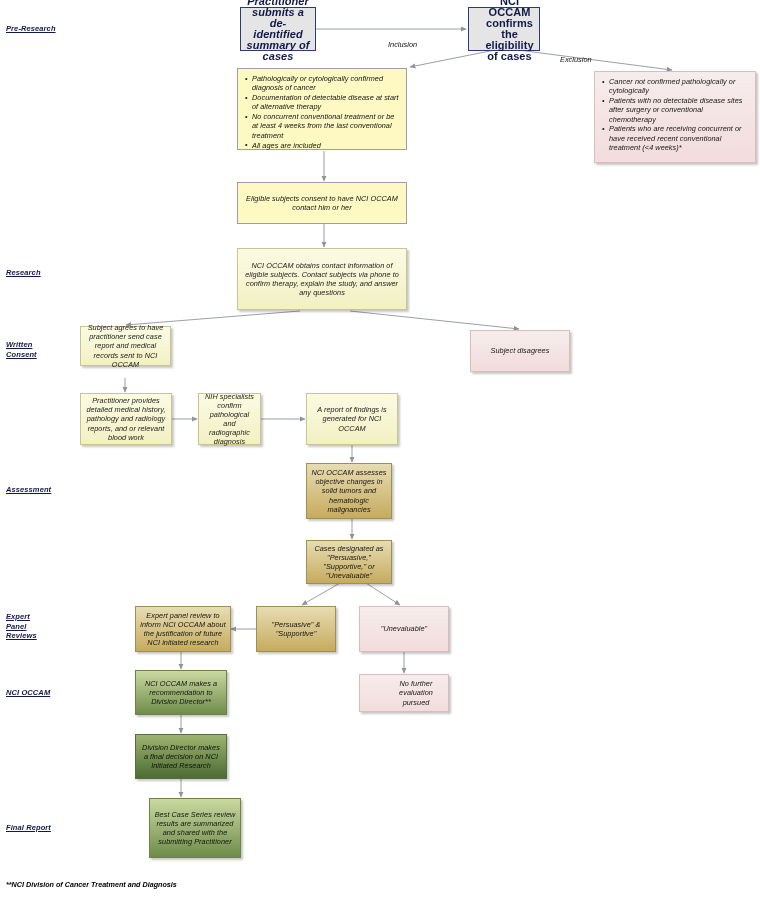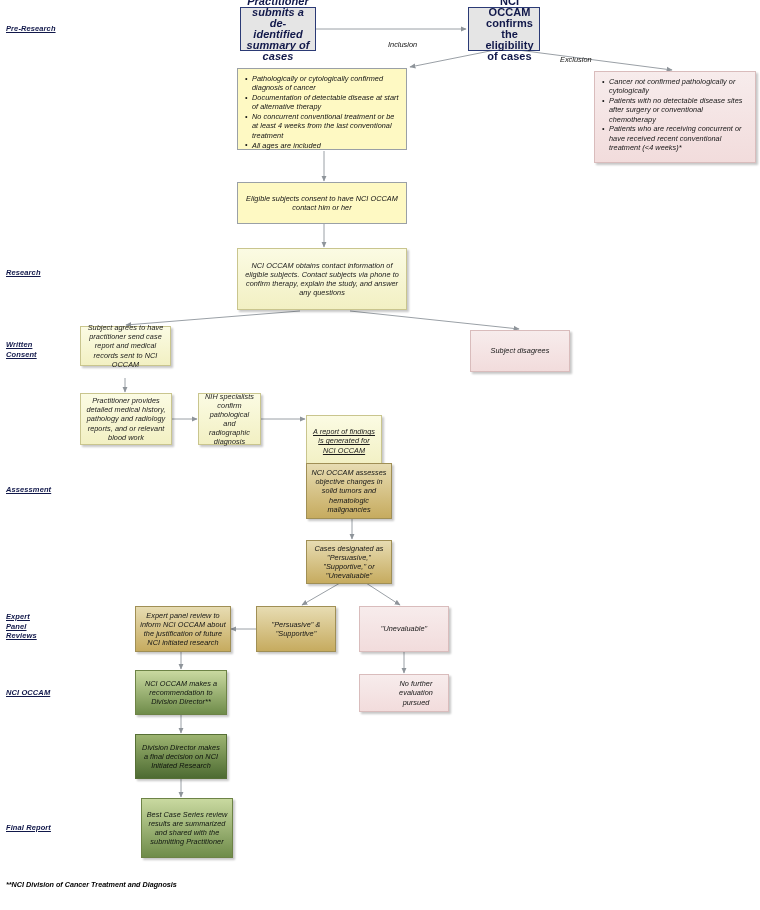--- a/index.html
+++ b/index.html
@@ -182,21 +182,21 @@
   </div>
 
   <div class="node n-cream" style="left:80px;top:393px;width:92px;height:52px;">
     <span>Practitioner provides detailed medical history, pathology and radiology reports, and or relevant blood work</span>
   </div>
 
   <div class="node n-cream" style="left:198px;top:393px;width:63px;height:52px;">
     <span>NIH specialists confirm pathological and radiographic diagnosis</span>
   </div>
 
-  <div class="node n-cream" style="left:306px;top:415px;width:76px;height:52px;text-decoration:underline;">
+  <div class="node n-cream" style="left:306px;top:393px;width:92px;height:52px;">
     <span>A report of findings is generated for NCI OCCAM</span>
   </div>
 
   <div class="node n-gold" style="left:306px;top:463px;width:86px;height:56px;">
     <span>NCI OCCAM assesses objective changes in solid tumors and hematologic malignancies</span>
   </div>
 
   <div class="node n-gold" style="left:306px;top:540px;width:86px;height:44px;">
     <span>Cases designated as "Persuasive," "Supportive," or "Unevaluable"</span>
   </div>
@@ -218,21 +218,21 @@
   </div>
 
   <div class="node n-pink" style="left:359px;top:674px;width:90px;height:38px;padding-left:28px;">
     <span>No further evaluation pursued</span>
   </div>
 
   <div class="node n-green2" style="left:135px;top:734px;width:92px;height:45px;">
     <span>Division Director makes a final decision on NCI Initiated Research</span>
   </div>
 
-  <div class="node n-green" style="left:141px;top:798px;width:92px;height:60px;">
+  <div class="node n-green" style="left:149px;top:798px;width:92px;height:60px;">
     <span>Best Case Series review results are summarized and shared with the submitting Practitioner</span>
   </div>
 
   <div class="footnotes">
     <div>**NCI Division of Cancer Treatment and Diagnosis</div>
   </div>
 
 </div>
 
 </body></html>

